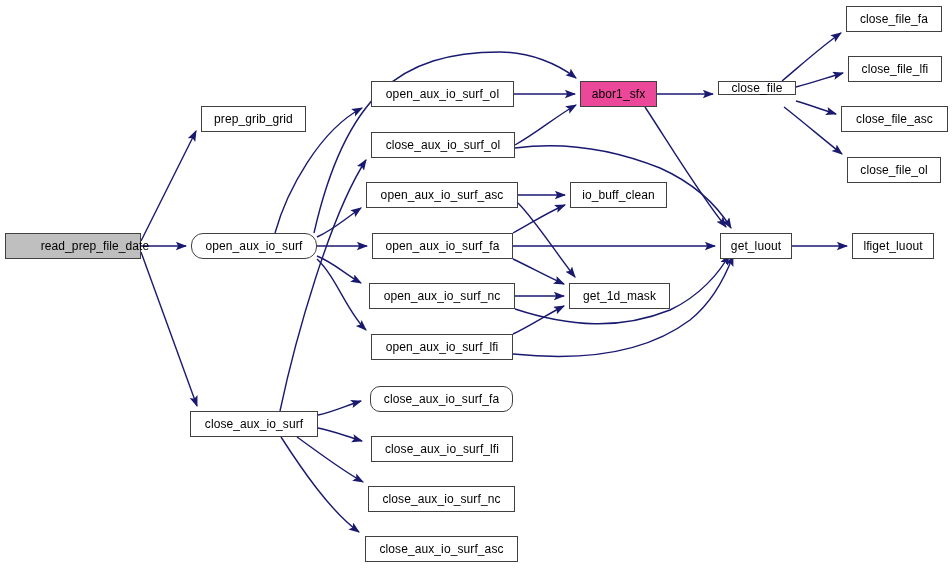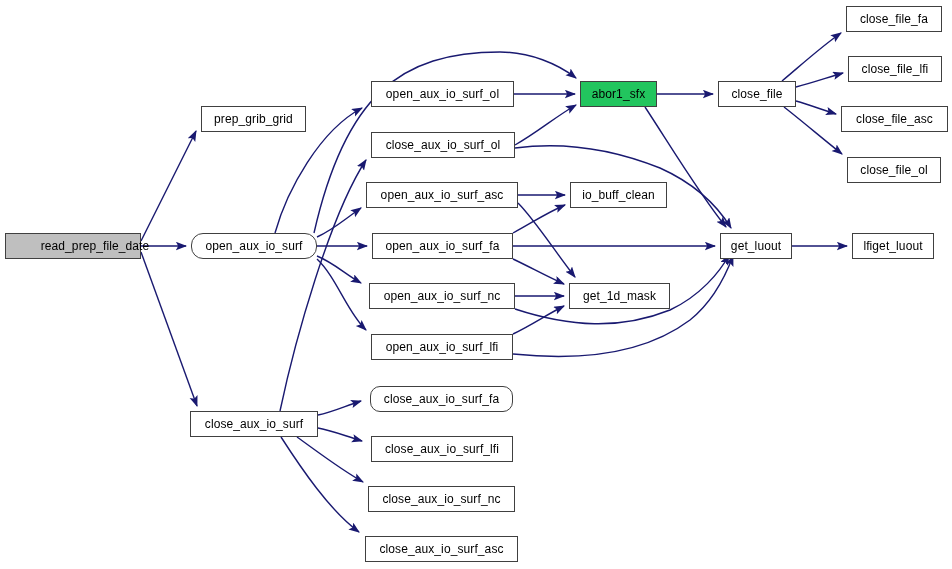--- a/index.html
+++ b/index.html
@@ -135,30 +135,30 @@
       </div>
       <div class="node" style="left: 371px; top: 436px; width: 142px; height: 26px; border-color: rgb(64, 64, 64); background: rgb(255, 255, 255); color: rgb(0, 0, 0);">
         <span class="label">close_aux_io_surf_lfi</span>
       </div>
       <div class="node" style="left: 368px; top: 486px; width: 147px; height: 26px; border-color: rgb(64, 64, 64); background: rgb(255, 255, 255); color: rgb(0, 0, 0);">
         <span class="label">close_aux_io_surf_nc</span>
       </div>
       <div class="node" style="left: 365px; top: 536px; width: 153px; height: 26px; border-color: rgb(64, 64, 64); background: rgb(255, 255, 255); color: rgb(0, 0, 0);">
         <span class="label">close_aux_io_surf_asc</span>
       </div>
-      <div class="node" style="left: 580px; top: 81px; width: 77px; height: 26px; border-color: rgb(64, 64, 64); background: #22c55e; color: rgb(0, 0, 0);">
+      <div class="node" style="left: 580px; top: 81px; width: 77px; height: 26px; border-color: rgb(64, 64, 64); background: #ec4899; color: rgb(0, 0, 0);">
         <span class="label">abor1_sfx</span>
       </div>
       <div class="node" style="left: 570px; top: 182px; width: 97px; height: 26px; border-color: rgb(64, 64, 64); background: rgb(255, 255, 255); color: rgb(0, 0, 0);">
         <span class="label">io_buff_clean</span>
       </div>
       <div class="node" style="left: 569px; top: 283px; width: 101px; height: 26px; border-color: rgb(64, 64, 64); background: rgb(255, 255, 255); color: rgb(0, 0, 0);">
         <span class="label">get_1d_mask</span>
       </div>
-      <div class="node" style="left: 718px; top: 81px; width: 78px; height: 26px; border-color: rgb(64, 64, 64); background: rgb(255, 255, 255); color: rgb(0, 0, 0);">
+      <div class="node" style="left: 718px; top: 81px; width: 78px; height: 14px; border-color: rgb(64, 64, 64); background: rgb(255, 255, 255); color: rgb(0, 0, 0);">
         <span class="label">close_file</span>
       </div>
       <div class="node" style="left: 720px; top: 233px; width: 72px; height: 26px; border-color: rgb(64, 64, 64); background: rgb(255, 255, 255); color: rgb(0, 0, 0);">
         <span class="label">get_luout</span>
       </div>
       <div class="node" style="left: 846px; top: 6px; width: 96px; height: 26px; border-color: rgb(64, 64, 64); background: rgb(255, 255, 255); color: rgb(0, 0, 0);">
         <span class="label">close_file_fa</span>
       </div>
       <div class="node" style="left: 848px; top: 56px; width: 94px; height: 26px; border-color: rgb(64, 64, 64); background: rgb(255, 255, 255); color: rgb(0, 0, 0);">
         <span class="label">close_file_lfi</span>

